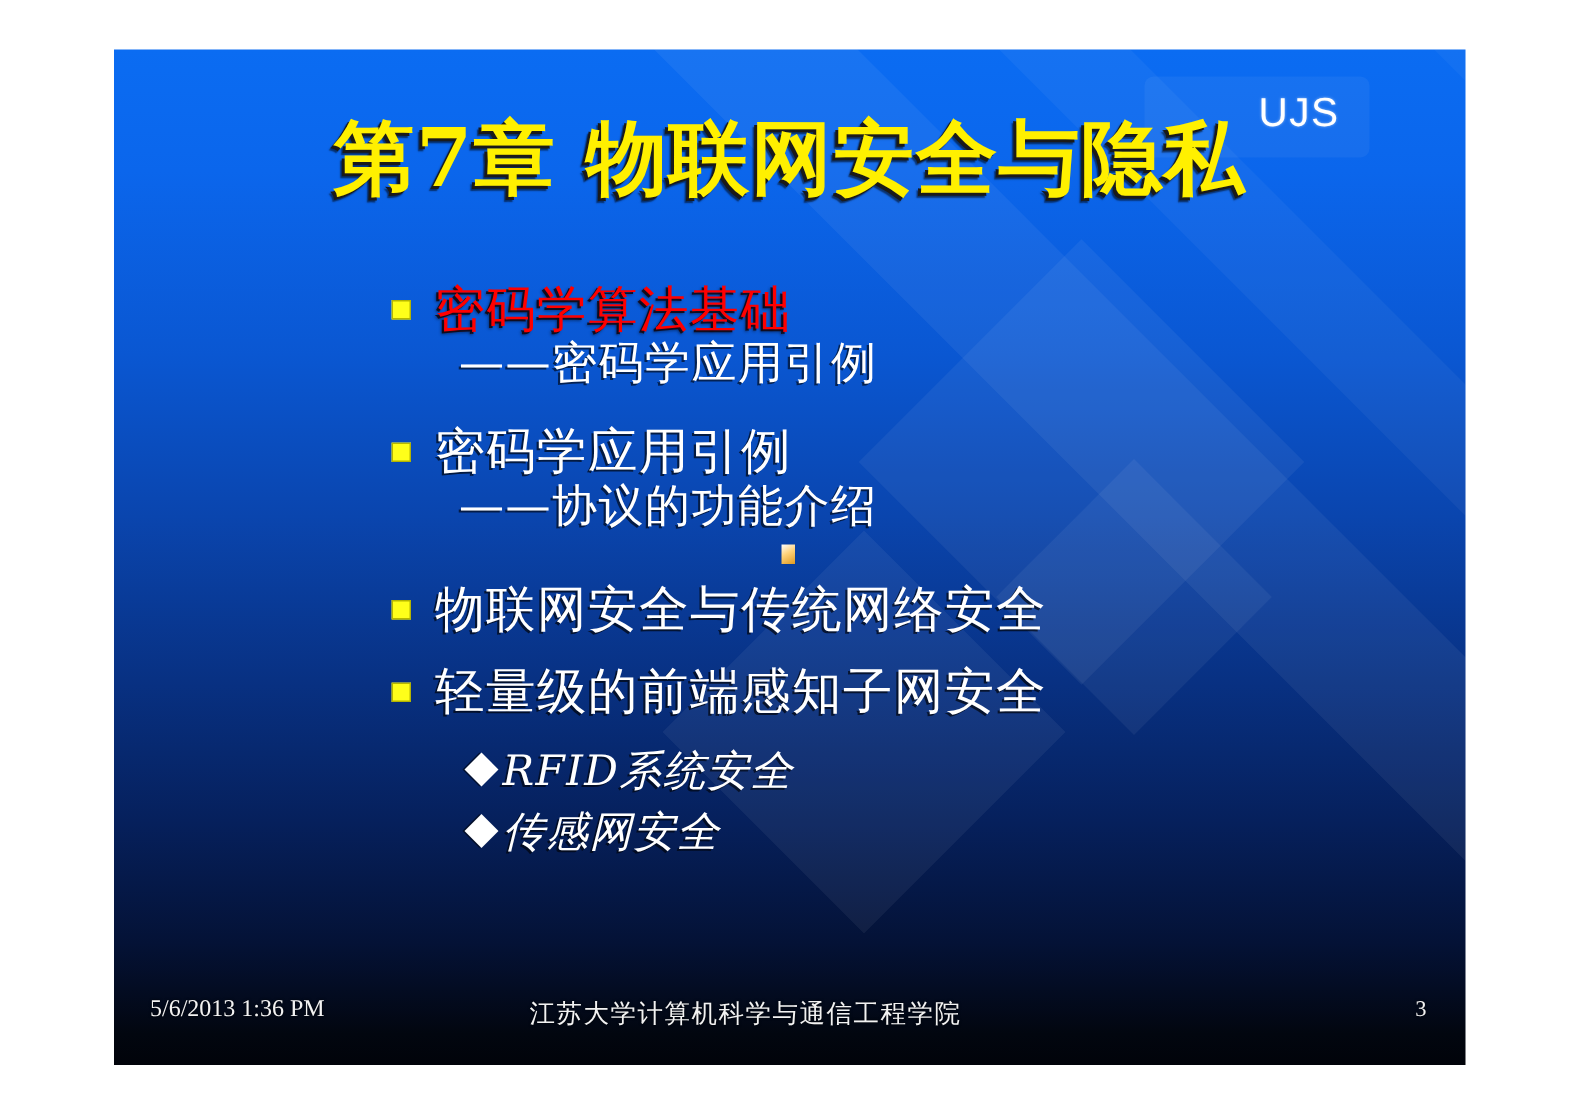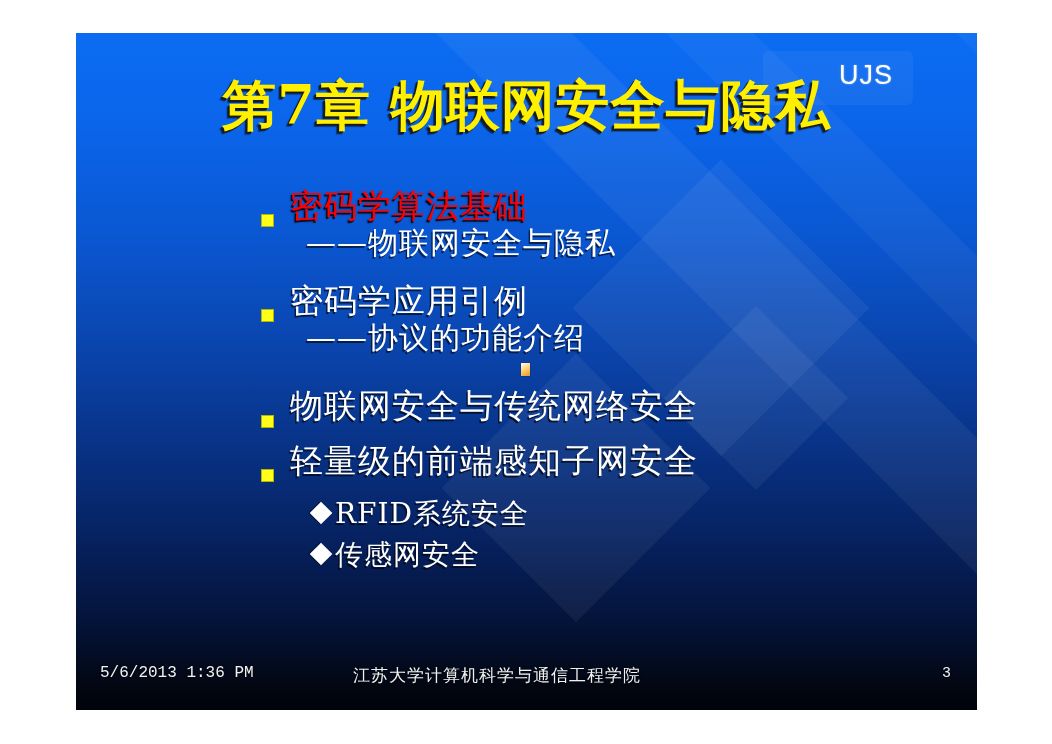--- a/index.html
+++ b/index.html
@@ -109,21 +109,21 @@
     position: absolute;
     left: 185px;
     top: 152px;
     width: 700px;
   }
 
   .l1-item { margin-bottom: 4px; }
 
   .l1-row {
     display: flex;
-    align-items: flex-end;
+    align-items: flex-start;
   }
 
   .sq-bullet {
     flex: 0 0 auto;
     width: 13px;
     height: 13px;
     margin-top: 15px;
     margin-right: 16px;
     background: #ffff1a;
     box-shadow: 0 0 0 1px #b5b500 inset;
@@ -174,20 +174,21 @@
     box-shadow: -1px 1px 0 rgba(0,0,0,0.55);
   }
   .l2-text {
     font-family: "DejaVu Serif", "Liberation Serif", serif;
     font-size: 28px;
     line-height: 1.25;
     color: #ffffff;
     text-shadow: -1.5px 1.5px 0 rgba(0,0,0,0.6);
     letter-spacing: 1px;
     white-space: nowrap;
+    font-style: italic;
   }
 
   
   #cursor-artifact {
     position: absolute;
     left: 445px;
     top: 330px;
     width: 9px;
     height: 13px;
     background: linear-gradient(150deg, #ffffff 0%, #ffd27a 45%, #e09a20 100%);
@@ -197,21 +198,21 @@
   
   #footer {
     position: absolute;
     left: 0;
     bottom: 20px;
     width: 901px;
     height: 26px;
   }
   .footer-text {
     position: absolute;
-    font-family: Liberation Mono, monospace;
+    font-family: Liberation Serif, serif;
     color: #f2f2f2;
     text-shadow: 0 0 2px rgba(0,0,0,0.8);
   }
   #footer-date {
     left: 24px;
     top: 0;
     font-size: 16px;
   }
   #footer-org {
     left: 0;
@@ -248,21 +249,21 @@
       <span id="slide-title">第7章 物联网安全与隐私</span>
     </div>
 
     <div id="body-list">
 
       <div class="l1-item">
         <div class="l1-row">
           <span class="sq-bullet"></span>
           <span class="l1-text accent">密码学算法基础</span>
         </div>
-        <div class="l1-sub">——物联网安全与隐私</div>
+        <div class="l1-sub">——密码学应用引例</div>
       </div>
 
       <div class="l1-item" style="margin-top:18px;">
         <div class="l1-row">
           <span class="sq-bullet"></span>
           <span class="l1-text">密码学应用引例</span>
         </div>
         <div class="l1-sub">——协议的功能介绍</div>
       </div>
 

